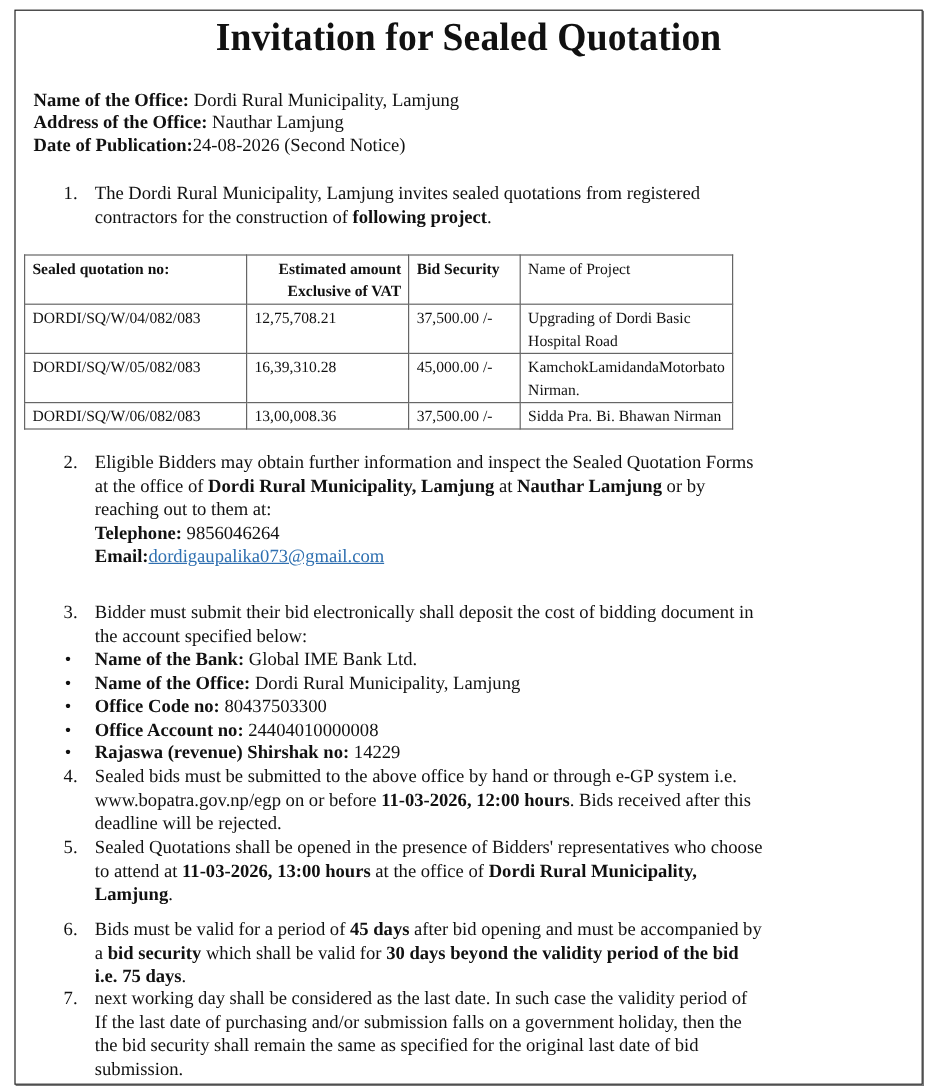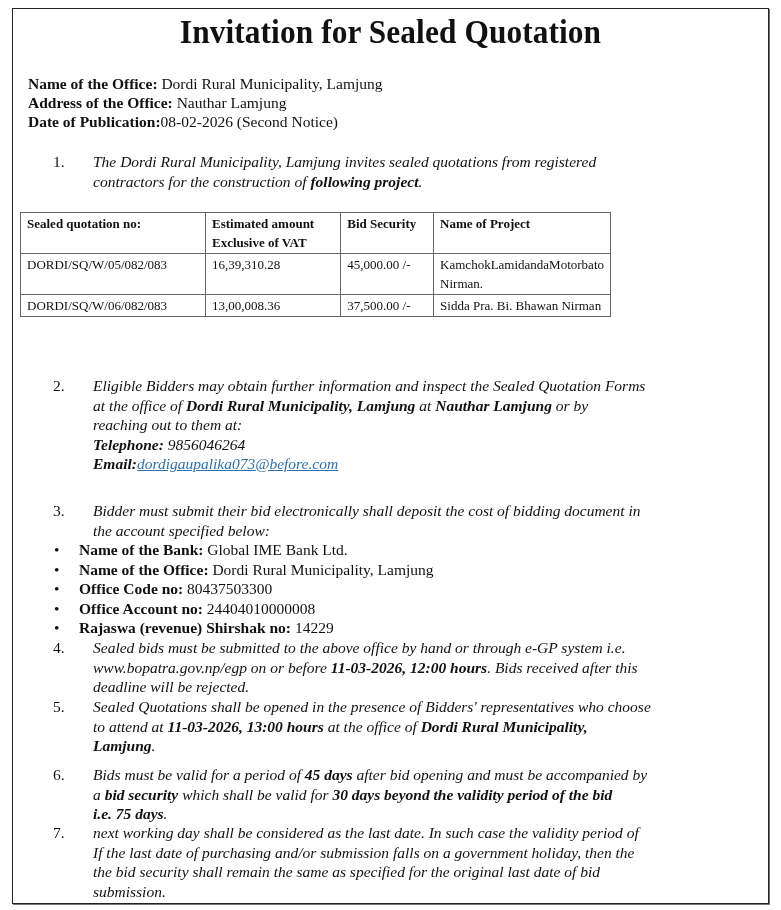--- a/index.html
+++ b/index.html
@@ -6,68 +6,74 @@
   body { width: 781px; height: 910px; position: relative; overflow: hidden;
          font-family: "Liberation Serif", "DejaVu Serif", serif; color: #111; }
   .frame { position: absolute; left: 12px; top: 8px; width: 757px; height: 896px;
            border: 1.5px solid #222; box-shadow: 1px 1px 0 #777; box-sizing: border-box; }
   .title { position: absolute; left: 0; right: 0; top: 14px; text-align: center;
            font-weight: bold; font-size: 33px; letter-spacing: 0.1px; transform: scaleX(0.95); }
   .meta { position: absolute; left: 28px; top: 74px; font-size: 15.5px; line-height: 19px; }
   .meta b { font-weight: bold; }
   .para { position: absolute; font-size: 15.5px; line-height: 19.5px; }
   .num { position: absolute; left: 53px; }
-  .ptxt { position: absolute; left: 93px; width: 660px; font-style: italic; }
+  .ptxt { position: absolute; left: 79px; width: 660px; }
   b { font-weight: bold; }
   table.q { position: absolute; left: 20px; top: 212px; width: 591px; border-collapse: collapse;
             font-size: 13px; line-height: 19px; }
   table.q td, table.q th { border: 1px solid #666; padding: 1px 6px 1px 6px; vertical-align: top; text-align: left; }
   table.q th { font-weight: bold; }
-  table.q th.np { font-weight: bold; }
+  table.q th.np { font-weight: normal; }
   table.q .c1 { width: 186px; }
-  table.q .c2 { width: 146px; }
+  table.q .c2 { width: 146px; text-align: right; }
   table.q .c3 { width: 92px; }
   .hdr-row td, .hdr-row th { border-bottom: none; }
   .first-data td { border-top: none; }
   a.lnk { color: #2e6fb0; text-decoration: underline; }
   .bullets { position: absolute; left: 52px; top: 540px; font-size: 15.5px; line-height: 19.5px; }
   .bullet { position: relative; padding-left: 27px; height: 19.5px; }
   .bullet .dot { position: absolute; left: 2px; top: 0; }
 </style>
 </head>
 <body>
 
 <div class="frame"></div>
 
 <div class="title">Invitation for Sealed Quotation</div>
 
 <div class="meta">
   <div><b>Name of the Office:</b><span> Dordi Rural Municipality, Lamjung</span></div>
   <div><b>Address of the Office:</b><span> Nauthar Lamjung</span></div>
-  <div><b>Date of Publication:</b><span>08-02-2026 (Second Notice)</span></div>
+  <div><b>Date of Publication:</b><span>24-08-2026 (Second Notice)</span></div>
 </div>
 
 <div class="para" style="top:152px; left:0; width:781px;">
   <span class="num">1.</span>
   <div class="ptxt">
     <div>The Dordi Rural Municipality, Lamjung invites sealed quotations from registered</div>
     <div><span>contractors for the construction of </span><b>following project</b><span>.</span></div>
   </div>
 </div>
 
 <table class="q">
   <tbody>
       <tr class="hdr-row">
     <th class="c1">Sealed quotation no:</th>
     <th class="c2">
           <div>Estimated amount</div>
           <div>Exclusive of VAT</div>
         </th>
     <th class="c3">Bid Security</th>
     <th class="np">Name of Project</th>
+  </tr>
+  <tr class="first-data">
+    <td>DORDI/SQ/W/04/082/083</td>
+    <td>12,75,708.21</td>
+    <td>37,500.00 /-</td>
+    <td>Upgrading of Dordi Basic Hospital Road</td>
   </tr>
   <tr>
     <td>DORDI/SQ/W/05/082/083</td>
     <td>16,39,310.28</td>
     <td>45,000.00 /-</td>
     <td>KamchokLamidandaMotorbato Nirman.</td>
   </tr>
   <tr>
     <td>DORDI/SQ/W/06/082/083</td>
     <td>13,00,008.36</td>
@@ -77,21 +83,21 @@
 </tbody>
   </table>
 
 <div class="para" style="top:376px; left:0; width:781px;">
   <span class="num">2.</span>
   <div class="ptxt">
     <div>Eligible Bidders may obtain further information and inspect the Sealed Quotation Forms</div>
     <div><span>at the office of </span><b>Dordi Rural Municipality, Lamjung</b><span> at </span><b>Nauthar Lamjung</b><span> or by</span></div>
     <div>reaching out to them at:</div>
     <div><b>Telephone:</b><span> 9856046264</span></div>
-    <div><b>Email:</b><a class="lnk">dordigaupalika073@before.com</a></div>
+    <div><b>Email:</b><a class="lnk">dordigaupalika073@gmail.com</a></div>
   </div>
 </div>
 
 <div class="para" style="top:501px; left:0; width:781px;">
   <span class="num">3.</span>
   <div class="ptxt">
     <div>Bidder must  submit their bid electronically shall deposit the cost of bidding document in</div>
     <div>the account specified below:</div>
   </div>
 </div>

